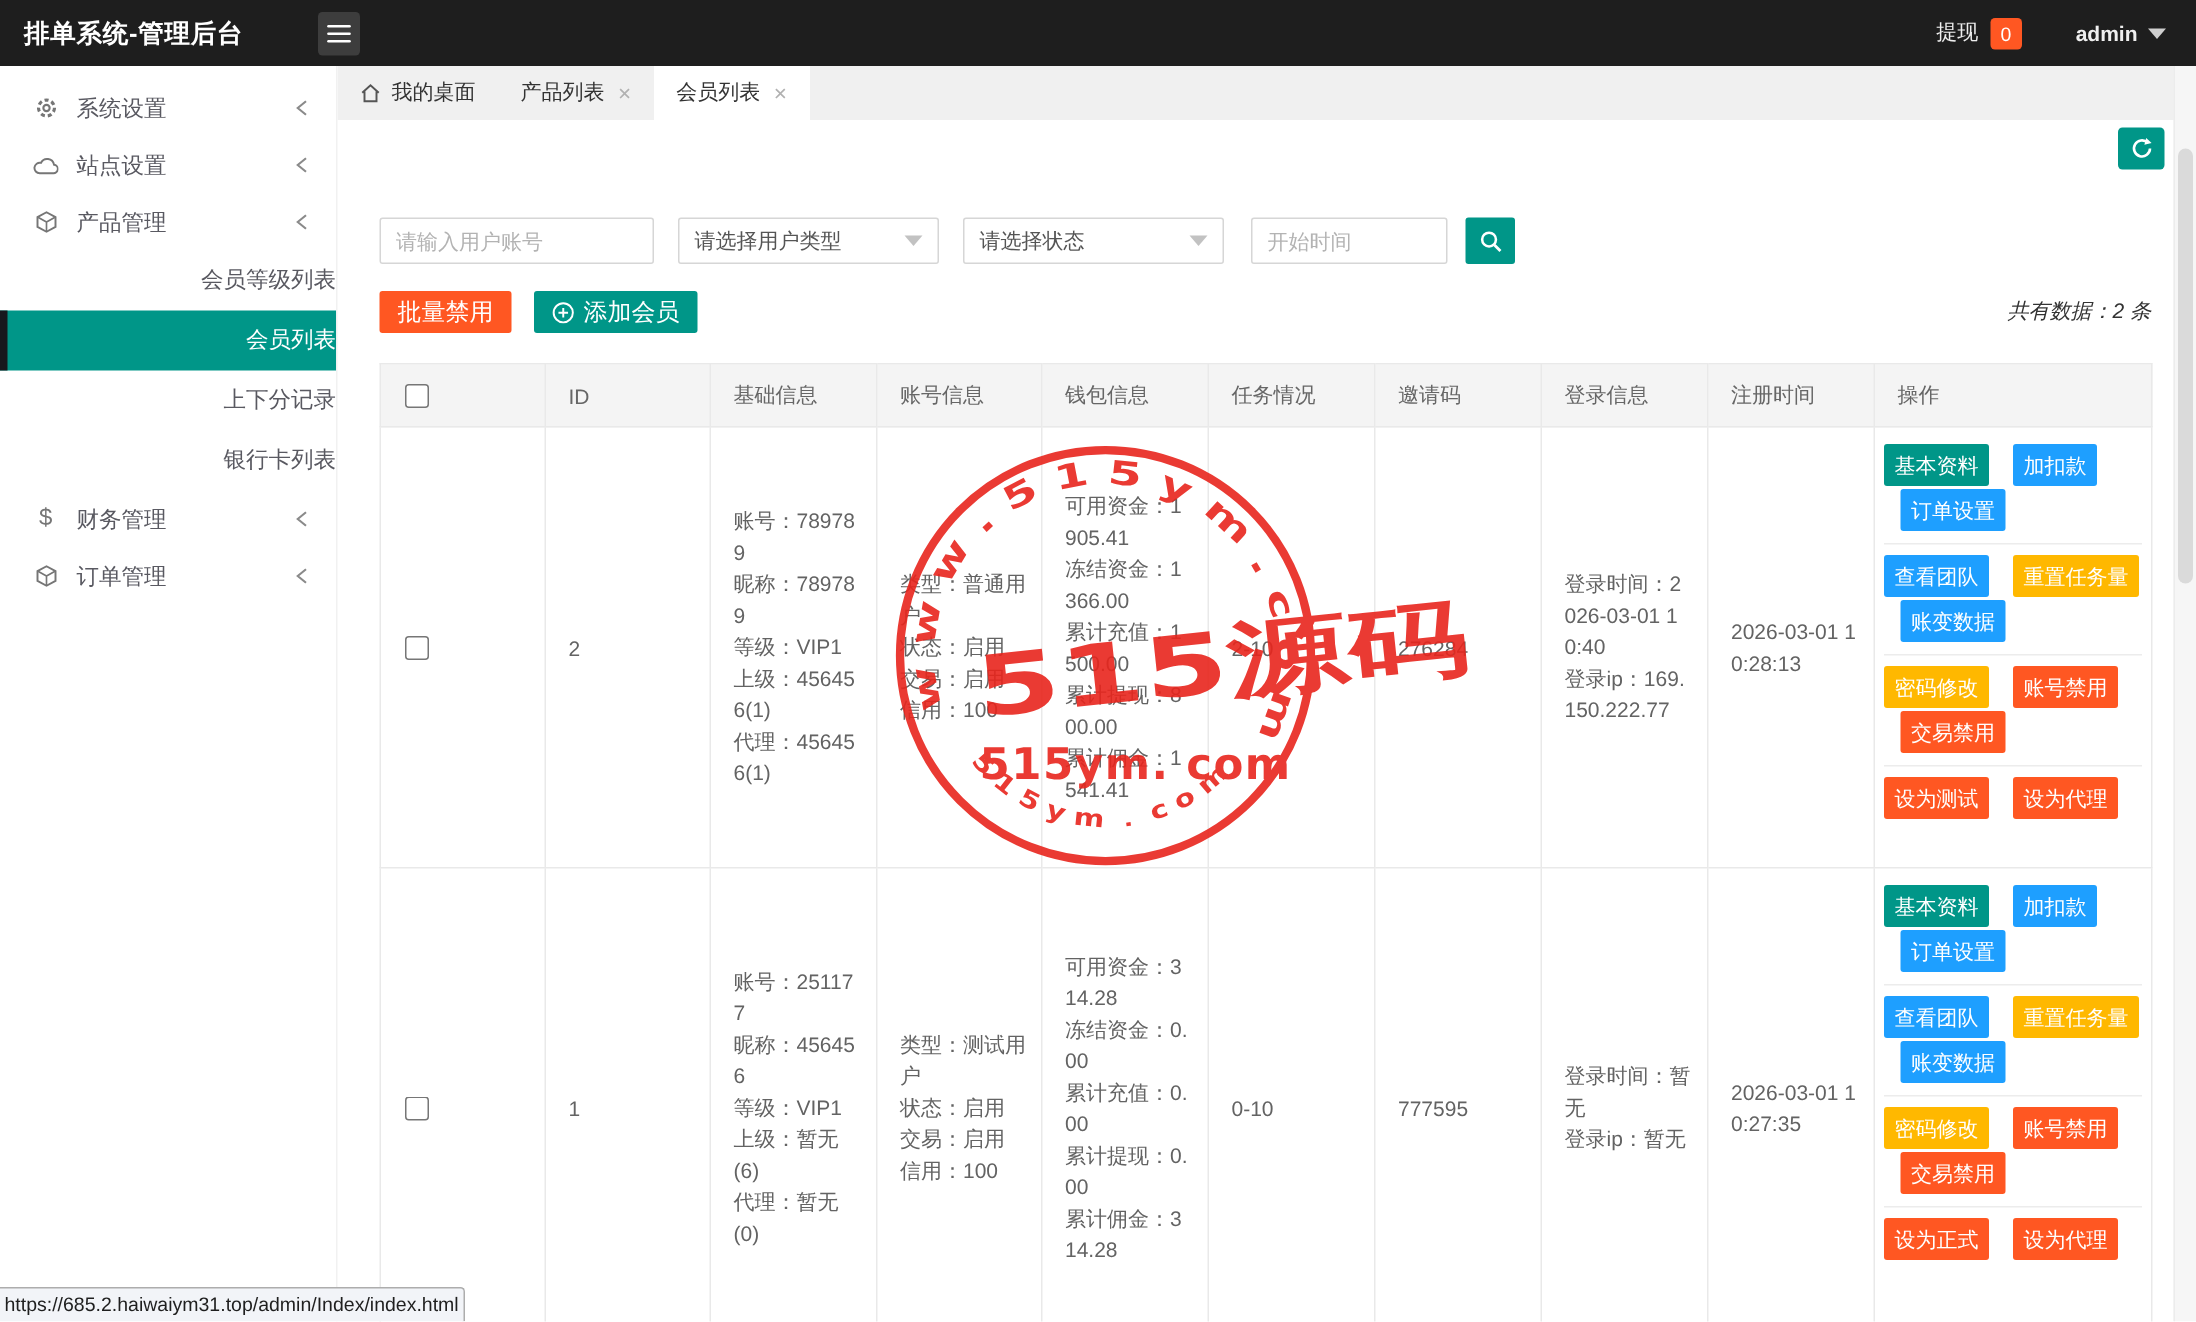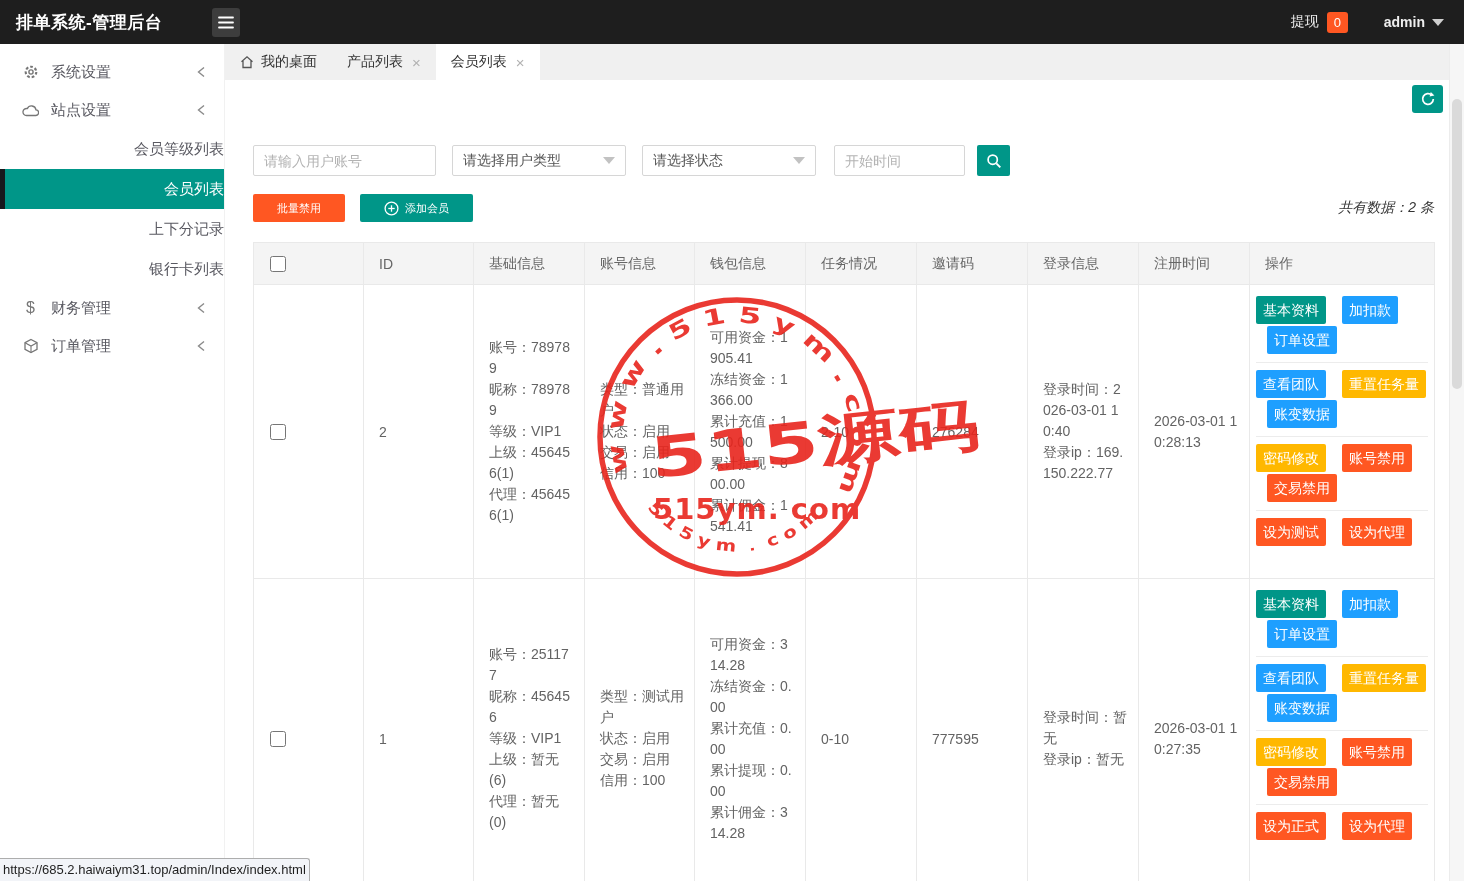--- a/index.html
+++ b/index.html
@@ -40,21 +40,21 @@
   .filters { margin:32px 0 0 28px; display:flex; align-items:center; }
   .f-input { height:31px; border:1px solid #d6d6d6; border-radius:2px; padding:0 10px; font-size:14px; color:#666; outline:none; font-family:inherit; }
   .f-input::placeholder { color:#b3b3b3; }
   .f-account { width:183px; }
   .f-time { width:131px; margin-left:18px; }
   .f-select { height:31px; border:1px solid #d6d6d6; border-radius:2px; width:174px; margin-left:16px; display:flex; align-items:center; padding:0 10px; color:#555; cursor:pointer; background:#fff; }
   .f-select .sel-caret { margin-left:auto; width:0; height:0; border-left:6px solid transparent; border-right:6px solid transparent; border-top:7px solid #c2c2c2; }
   .search-btn { width:33px; height:31px; background:#009688; border:none; border-radius:2px; margin-left:12px; cursor:pointer; display:inline-flex; align-items:center; justify-content:center; }
 
   .toolbar { margin:18px 30px 0 28px; display:flex; align-items:center; }
-  .btn { height:28px; border:none; border-radius:2px; color:#fff; font-size:11px; padding:0 24px; cursor:pointer; display:inline-flex; align-items:center; font-family:inherit; }
+  .btn { height:28px; border:none; border-radius:2px; color:#fff; font-size:16px; padding:0 12px; cursor:pointer; display:inline-flex; align-items:center; font-family:inherit; }
   .btn-orange { background:#ff5722; }
   .btn-teal { background:#009688; }
   .add-member { margin-left:15px; }
   .plus-ic { margin-right:6px; display:flex; }
   .total { margin-left:auto; color:#333; font-size:14px;font-style:italic; }
 
   
   .tblwrap { margin:20px 0 0 28px; }
   table.tbl { border-collapse:collapse; table-layout:fixed; width:1181px; }
   .tbl th, .tbl td { border:1px solid #e9e9e9; font-weight:normal; }
@@ -127,20 +127,34 @@
           </svg>
         </span>
     </div>
     <div class="mitem">
       <span class="micon">
         <svg width="17" height="14" viewBox="0 0 17 14">
             <path d="M4.5 12.5 a3.5 3.5 0 1 1 .8-6.9 a4.6 4.6 0 0 1 8.7 1.2 a2.8 2.8 0 0 1-.6 5.7 z" fill="none" stroke="#767676" stroke-width="1.3"></path>
           </svg>
       </span>
       <span>站点设置</span>
+      <span class="chev">
+          <svg width="10" height="12" viewBox="0 0 10 12">
+            <polyline points="8,1.5 2.5,6 8,10.5" fill="none" stroke="#8a8a8a" stroke-width="1.4"></polyline>
+          </svg>
+        </span>
+    </div>
+    <div class="mitem">
+      <span class="micon">
+        <svg width="16" height="16" viewBox="0 0 16 16">
+            <path d="M8 1.5 L14 4.7 V11.3 L8 14.5 L2 11.3 V4.7 Z" fill="none" stroke="#767676" stroke-width="1.3"></path>
+            <path d="M2 4.7 L8 8 L14 4.7 M8 8 V14.5" fill="none" stroke="#767676" stroke-width="1.1"></path>
+          </svg>
+      </span>
+      <span>产品管理</span>
       <span class="chev">
           <svg width="10" height="12" viewBox="0 0 10 12">
             <polyline points="8,1.5 2.5,6 8,10.5" fill="none" stroke="#8a8a8a" stroke-width="1.4"></polyline>
           </svg>
         </span>
     </div>
     <div class="submenu">
       <div class="sitem">会员等级列表</div>
       <div class="sitem active">会员列表</div>
       <div class="sitem">上下分记录</div>

